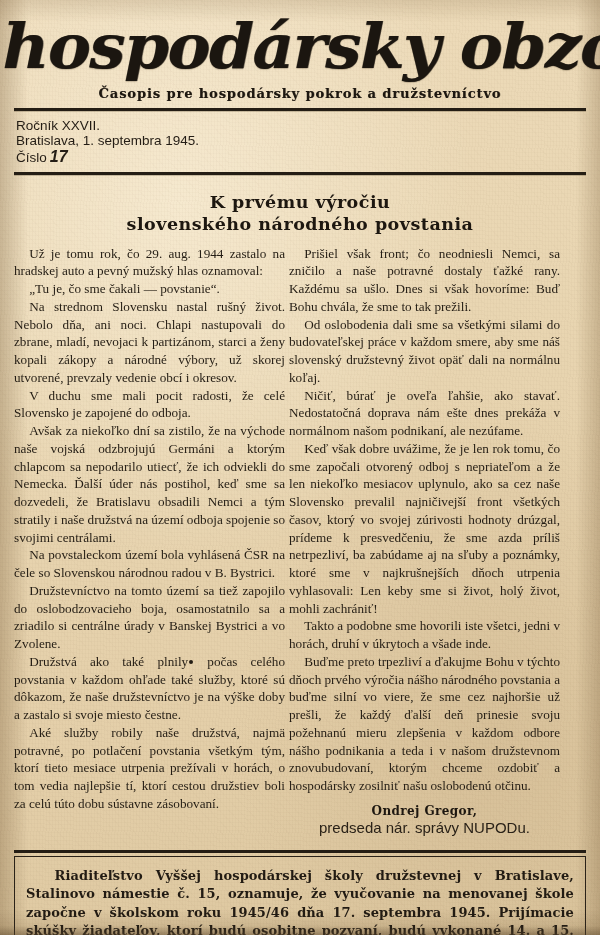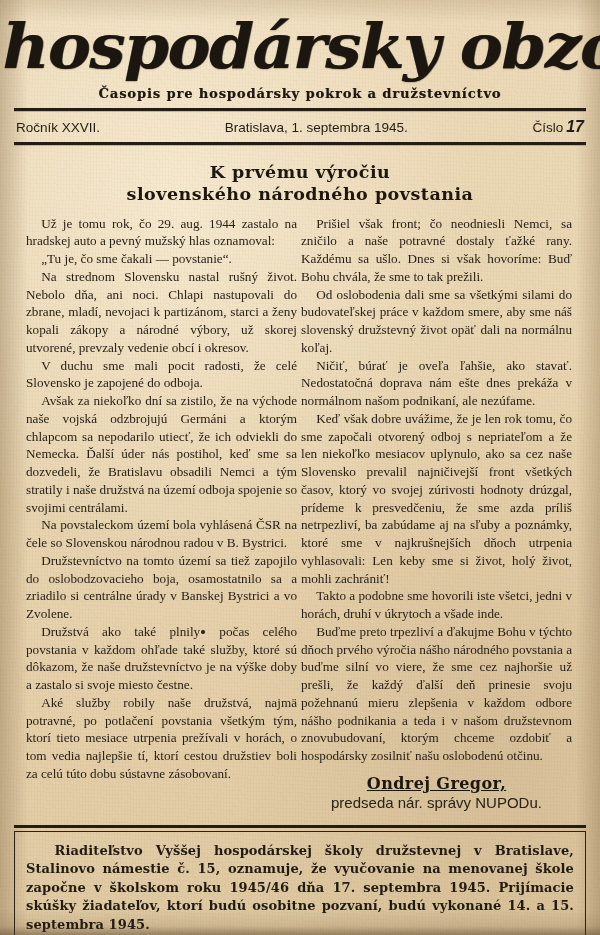--- a/index.html
+++ b/index.html
@@ -88,32 +88,33 @@
   .rule-heavy.lower { margin-top: 0; }
 
   .issue-bar {
     display: flex;
     align-items: baseline;
     justify-content: space-between;
     padding: 7px 2px 6px 2px;
     font-family: "Liberation Sans", "DejaVu Sans", sans-serif;
     font-size: 13.5px;
     color: #241d15;
+    flex-direction: column;
   }
   .issue-bar .center { flex: 1; text-align: center; }
   .issue-bar .right { white-space: nowrap; }
   .issue-num {
     font-weight: 700;
     font-style: italic;
     font-size: 16px;
     margin-left: 3px;
   }
 
   
-  .article { padding: 0 26px; }
+  .article { padding: 0 14px; }
   .headline {
     text-align: center;
     font-family: "DejaVu Serif", "Liberation Serif", serif;
     font-weight: 700;
     font-size: 17.5px;
     line-height: 1.28;
     letter-spacing: 0.5px;
     color: #1d1710;
     margin: 16px 0 9px 0;
   }
@@ -146,24 +147,23 @@
     margin: 0 1px;
   }
 
   .signature {
     margin-top: 9px;
     text-align: center;
   }
   .sig-name {
     font-family: "DejaVu Serif", "Liberation Serif", serif;
     font-weight: 700;
-    font-size: 16px;
+    font-size: 12px;
     letter-spacing: 0.4px;
     color: #1d1710;
-    text-decoration: underline;
   }
   .sig-role {
     font-family: "Liberation Sans", "DejaVu Sans", sans-serif;
     font-size: 15px;
     margin-top: 1px;
     color: #2a2218;
   }
 
   
   .notice-wrap { padding: 0 14px; margin-top: 14px; }

